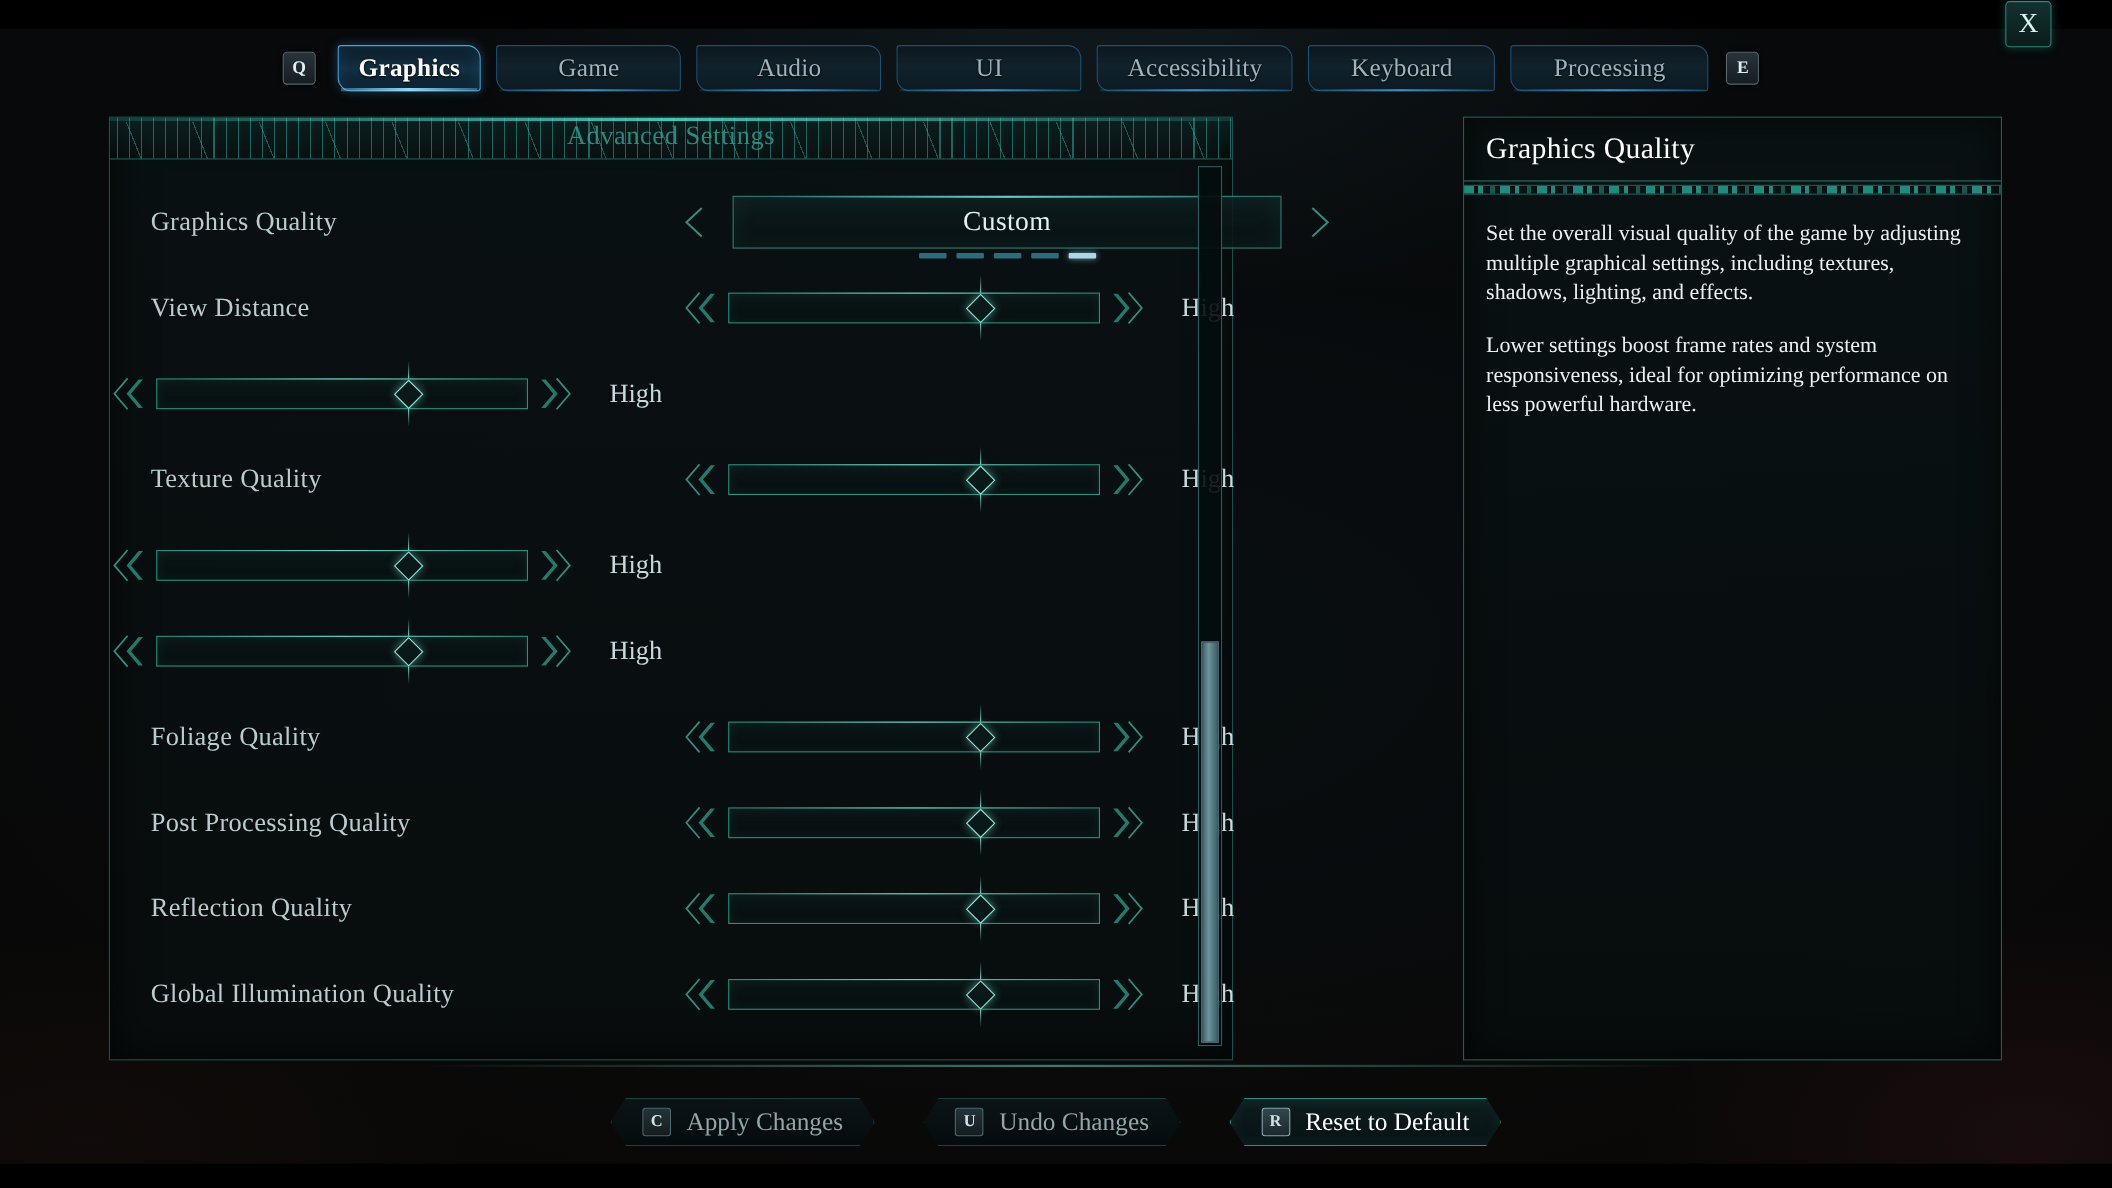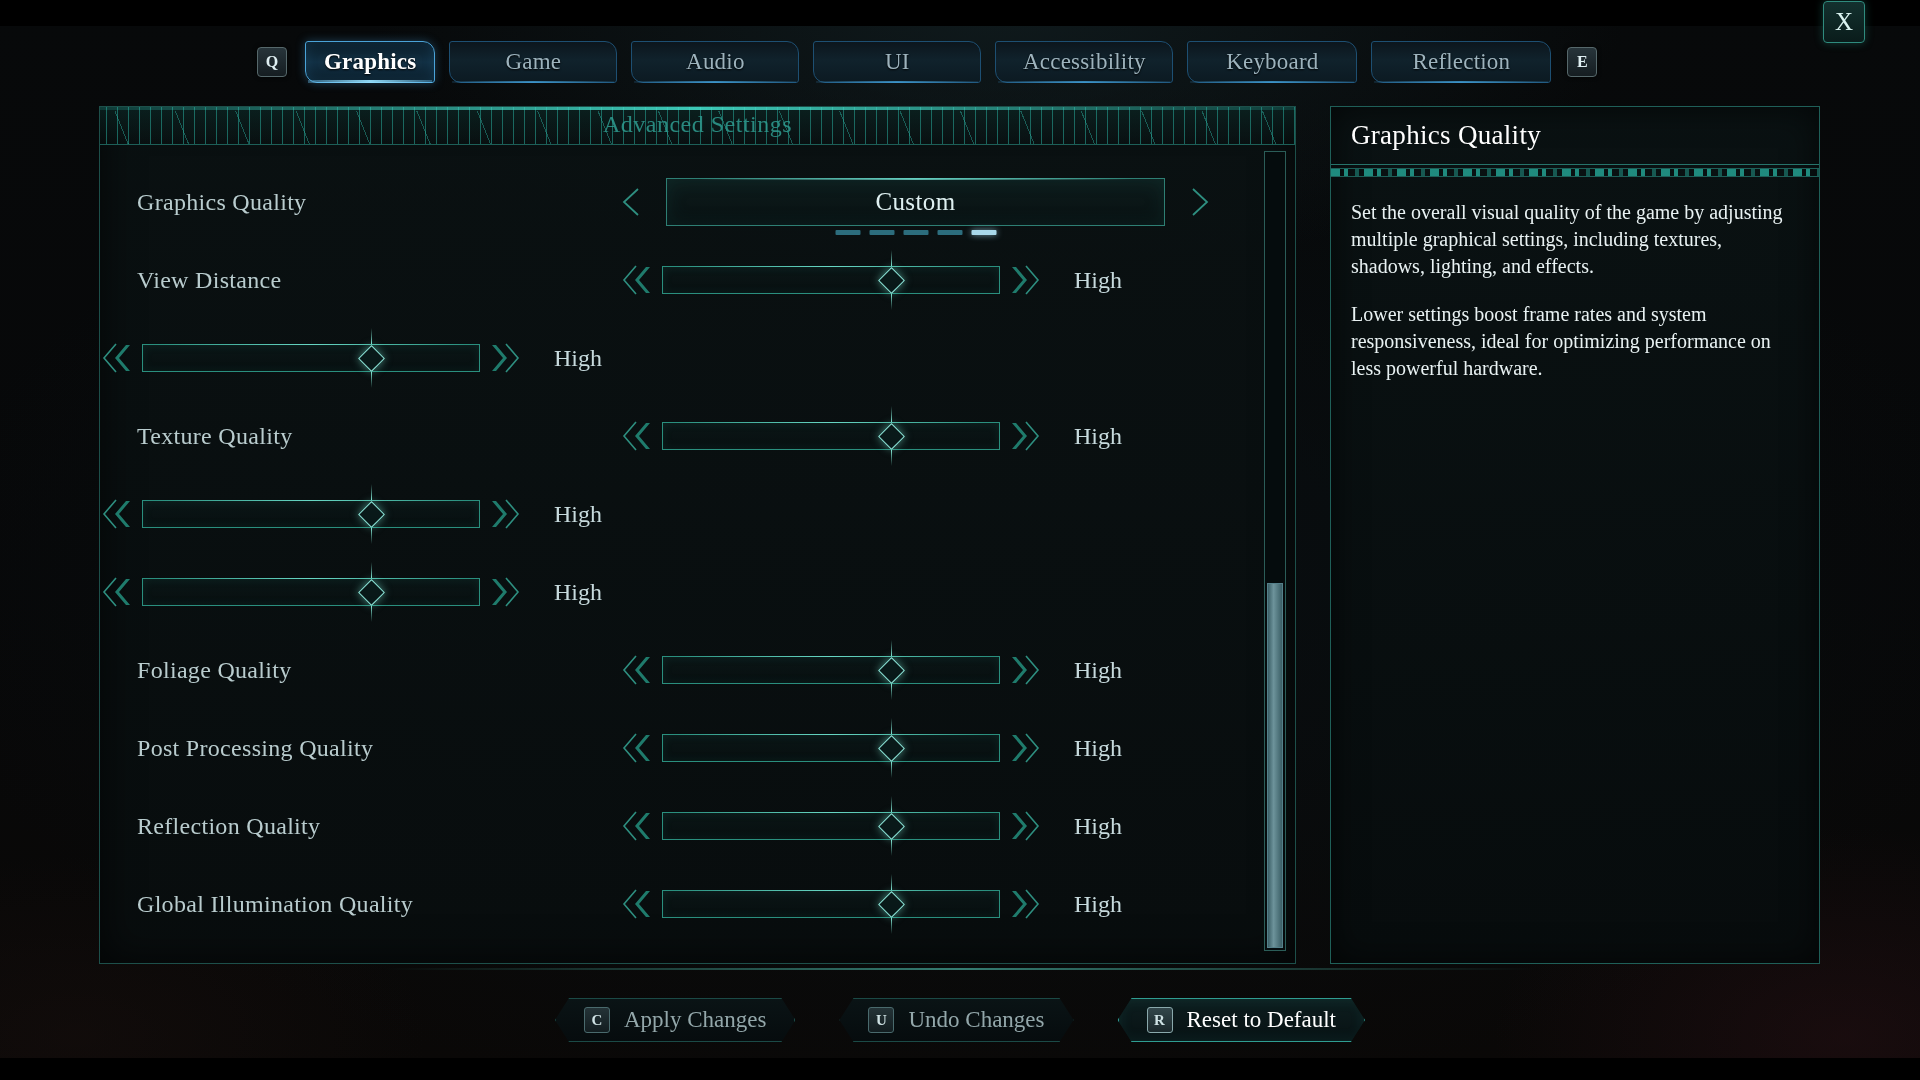--- a/index.html
+++ b/index.html
@@ -41,21 +41,21 @@
     border-radius:4px;
     background:linear-gradient(180deg,#27343a,#151d21);
     color:#dfeff2;
     font-size:16px; font-weight:bold;
     display:flex; align-items:center; justify-content:center;
     box-shadow:0 0 4px rgba(0,0,0,.8);
   }
   .key-q{ margin-left:257px; }
   .key-e{ margin-left:16px; }
 
-  .tabs{ display:flex; margin-left:18px; gap:14px; }
+  .tabs{ display:flex; gap:14px;padding-left:20px; }
   .tab{
     height:42px; min-width:128px; padding:0 18px;
     display:flex; align-items:center; justify-content:center;
     color:#9db3bd; font-size:23px; letter-spacing:.2px;
     background:linear-gradient(180deg,#0c161d 0%,#10222c 45%,#0c1a22 100%);
     border:1px solid #1d4f72;
     border-radius:3px 12px 3px 12px;
     position:relative;
     text-shadow:0 1px 2px #000;
   }
@@ -86,21 +86,21 @@
     border:1px solid #2f8b7e;
     border-radius:4px;
     background:linear-gradient(180deg,#13312f,#0a1c1b);
     color:#d9f2ef; font-size:25px;
     display:flex; align-items:center; justify-content:center;
     box-shadow:0 0 8px rgba(40,160,140,.35);
   }
 
   
   .left-panel{
-    position:absolute; left:99px; top:106px; width:1197px; height:858px;
+    position:absolute; left:99px; top:106px; width:1022px; height:858px;
     background:linear-gradient(180deg,rgba(10,17,18,.92),rgba(8,13,14,.94));
     border:1px solid #1d4f4a;
     box-shadow:inset 0 0 40px rgba(0,0,0,.7);
   }
   .frieze{
     position:absolute; left:0; top:0; width:100%; height:38px;
     border-bottom:1px solid #1d5f58;
     overflow:hidden;
     background:
       repeating-linear-gradient(90deg,
@@ -295,21 +295,21 @@
 
 <div class="tabbar">
   <div class="keyhint key-q">Q</div>
   <div class="tabs" id="tab-list">
       <div class="tab  active">Graphics</div>
       <div class="tab w-game">Game</div>
       <div class="tab w-audio">Audio</div>
       <div class="tab w-ui">UI</div>
       <div class="tab w-acc">Accessibility</div>
       <div class="tab w-key">Keyboard</div>
-      <div class="tab w-ctrl">Reflection</div>
+      <div class="tab w-ctrl">Processing</div>
     </div>
   <div class="keyhint key-e">E</div>
 </div>
 <div class="close-btn">X</div>
 
 <div class="left-panel">
   <div class="frieze"></div>
   <div class="panel-title">Advanced Settings</div>
 
   <div class="rows" id="rows-host">

